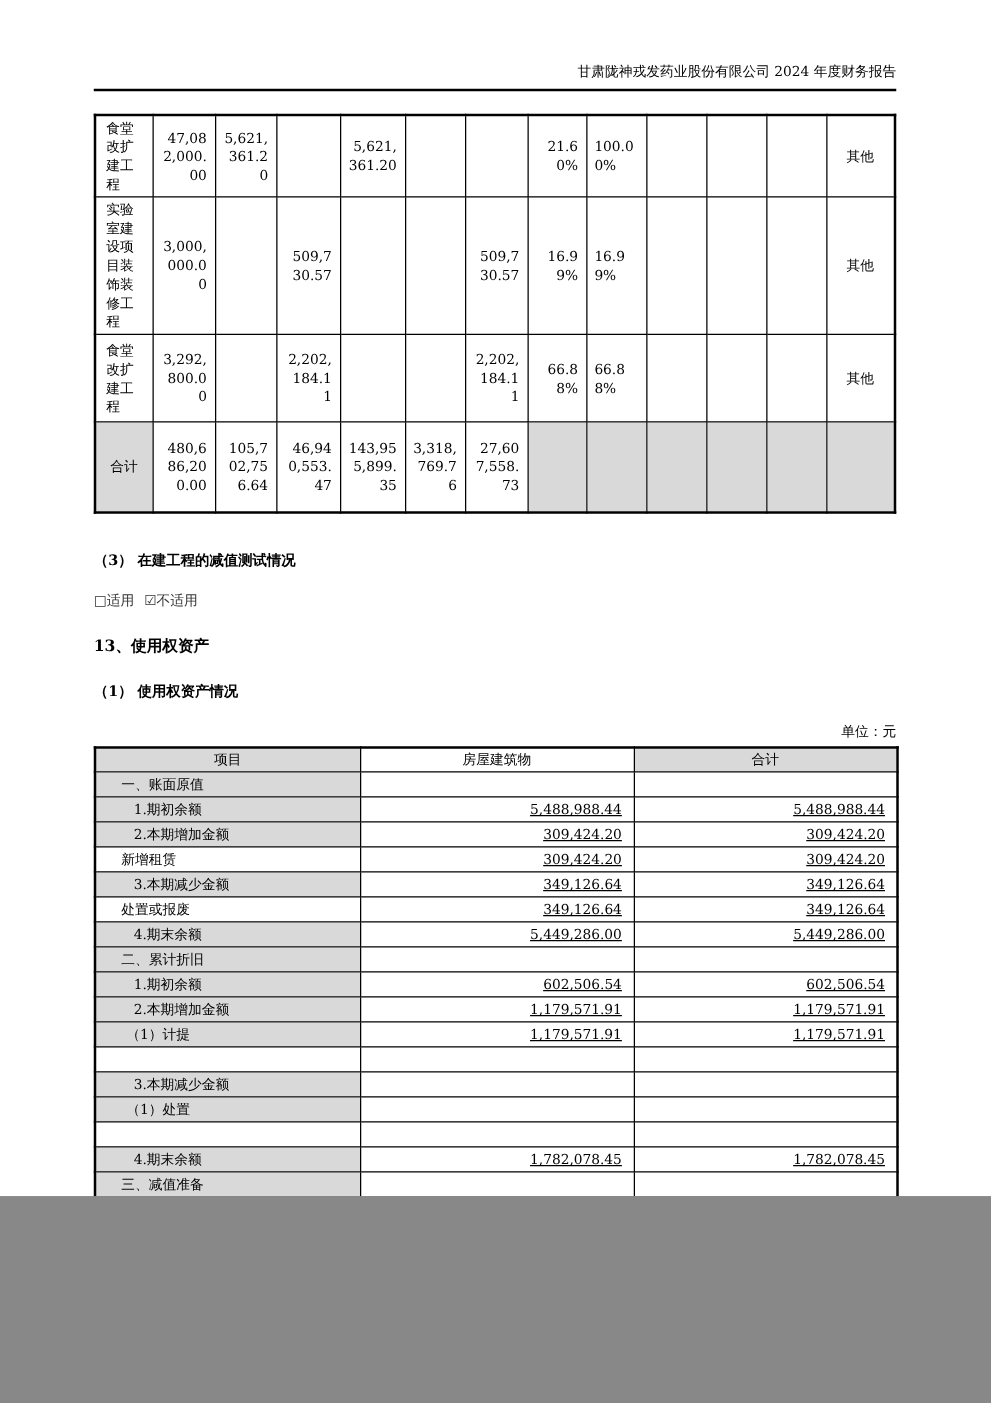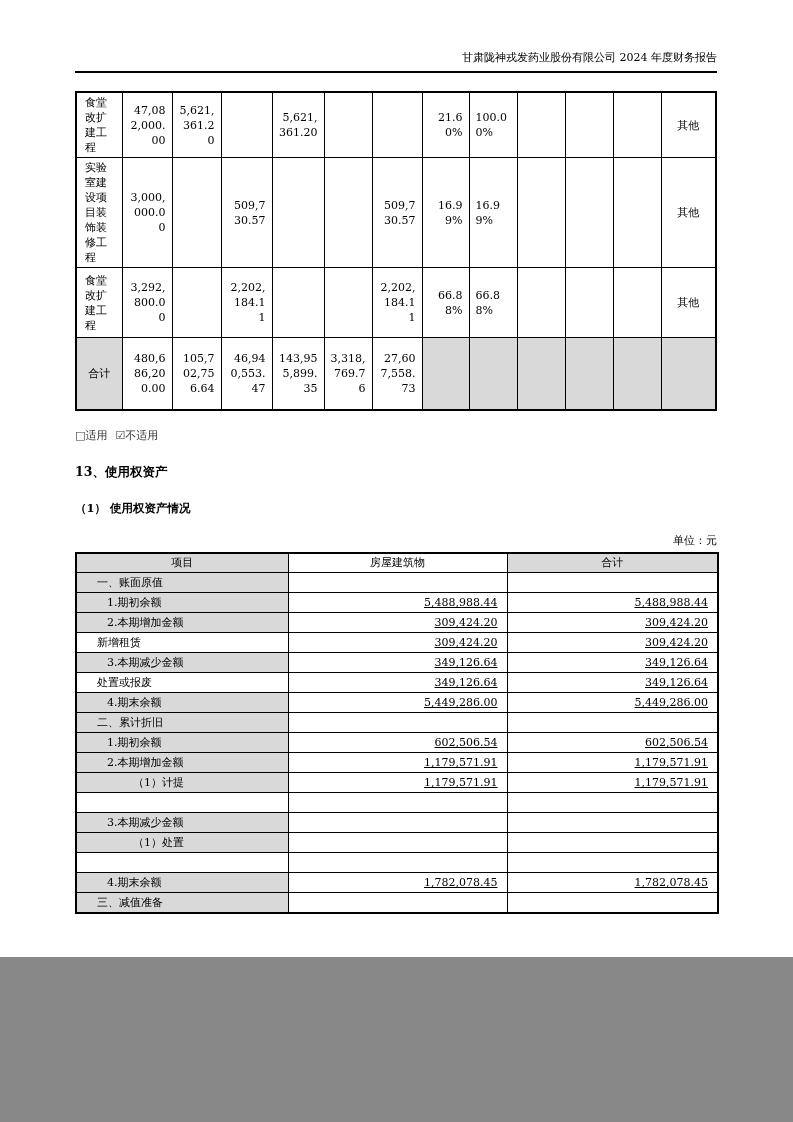--- a/index.html
+++ b/index.html
@@ -75,21 +75,21 @@
     font-size: 11px;
     height: 20px;
     padding: 1px 4px;
     vertical-align: middle;
     overflow: hidden;
   }
   table.t2 td.head { text-align: center; }
   table.t2 td.lbl { text-align: left; }
   table.t2 td.ind-0 { padding-left: 20px; }
   table.t2 td.ind-1 { padding-left: 30px; }
-  table.t2 td.ind-2 { padding-left: 56px; }
+  table.t2 td.ind-2 { padding-left: 24px; }
   table.t2 td.val { text-align: right; padding-right: 9px; text-decoration: underline; }
   table.t2 td.shaded { background: var(--shade); }
 
   .page-number {
     position: absolute;
     top: 1042px;
     right: 74px;
     font-size: 13px;
   }
 </style>
@@ -176,20 +176,21 @@
             <td class="num shaded"></td>
             <td class="pct-left shaded"></td>
             <td class="num shaded"></td>
             <td class="num shaded"></td>
             <td class="num shaded"></td>
             <td class="num shaded"></td>
           </tr>
         </tbody>
     </table>
 
+    <div class="h-impairment">（3） 在建工程的减值测试情况</div>
 
     <div class="applicability">
       <span class="cb">□</span><span>适用</span><span class="gap"></span><span class="cb">☑</span><span>不适用</span>
     </div>
 
     <div class="h-section13">13、使用权资产</div>
 
     <div class="h-section13-1">（1） 使用权资产情况</div>
 
     <div class="unit-line">单位：元</div>

